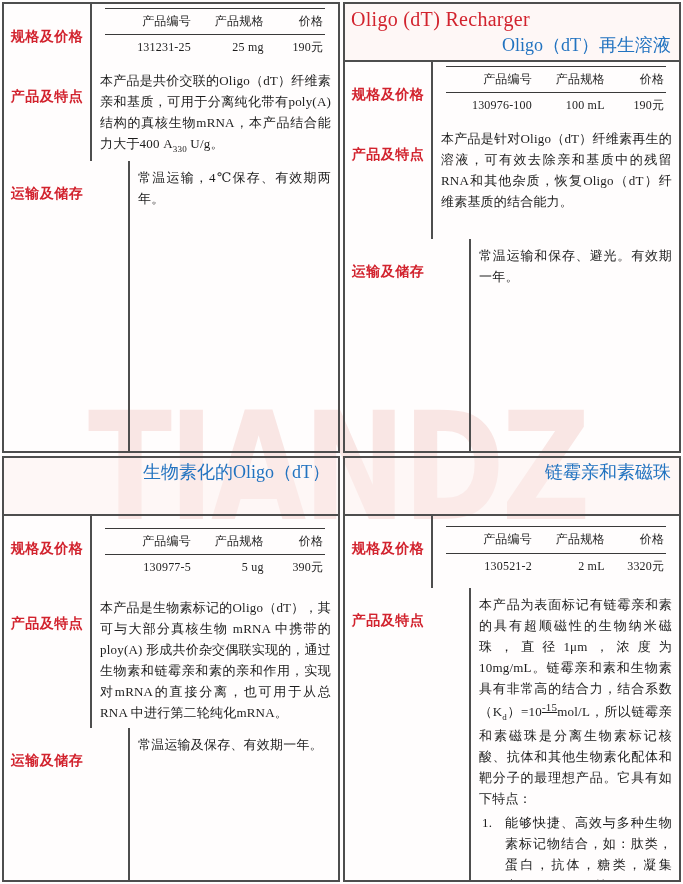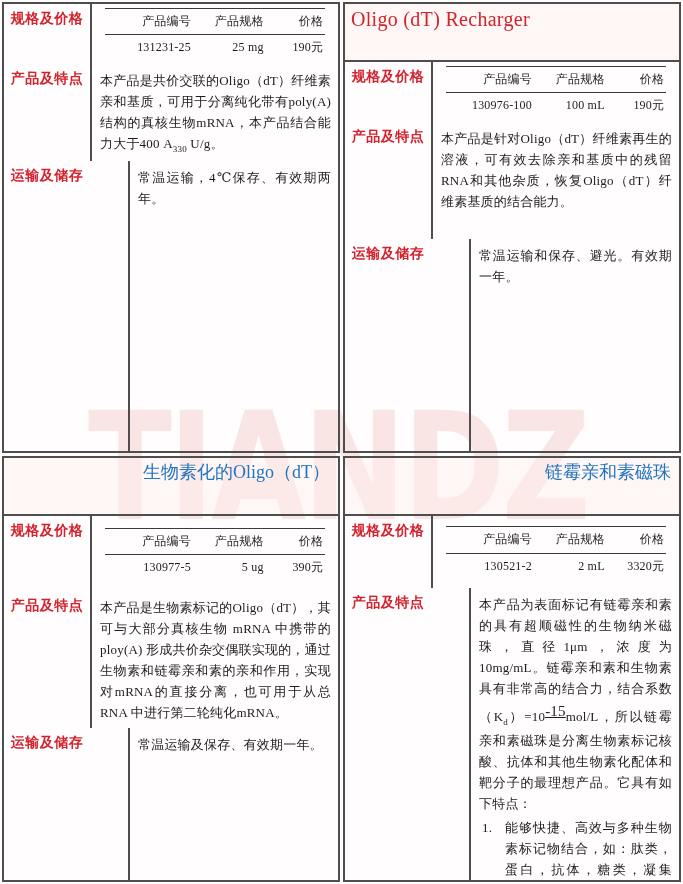--- a/index.html
+++ b/index.html
@@ -51,42 +51,42 @@
   .title-zh{
     color:var(--blue);font-size:18px;line-height:1.35;
     text-align:right;padding-right:2px;white-space:nowrap;
   }
   .card-body{flex:1 1 auto;display:flex;flex-direction:column;min-height:0;}
   .row{display:flex;flex-shrink:0;align-items:stretch;}
   .row:last-child{flex:1 0 auto;gap:38px;}
   .label-cell{
     flex:0 0 86px;
     color:var(--red);font-weight:bold;font-size:14px;
-    text-align:center;padding-top:6px;letter-spacing:0.5px;
+    text-align:center;padding-top:24px;letter-spacing:0.5px;
   }
   .content-cell{
     flex:1 1 auto;min-width:0;
     border-left:2px solid var(--border);
     padding:6px 7px 5px 8px;
     font-size:13px;color:var(--ink);
     line-height:1.62;text-align:justify;letter-spacing:0.2px;
   }
   .specs-cell{display:flex;align-items:center;justify-content:center;padding:4px 7px;}
   table.spec{border-collapse:collapse;width:95%;text-align:right;font-size:12px;color:var(--ink);}
   table.spec thead td{
     border-top:1.5px solid #3a3a3a;
     border-bottom:1.5px solid #3a3a3a;
     padding:3px 2px;
   }
   table.spec tbody td{padding:3px 2px 2px 2px;}
   .col-code{width:40%;}
   .col-size{width:33%;}
   .col-price{width:27%;}
   sub{font-size:9px;}
-  sup{font-size:15px;text-decoration:underline;}
+  sup{font-size:11px;text-decoration:underline;}
   .feat-list{margin-top:3px;}
   .feat-item{display:flex;margin:3px 0;}
   .feat-num{flex:0 0 26px;padding-left:3px;}
   .feat-text{flex:1 1 auto;min-width:0;}
   
   .card-tl .row-specs{min-height:57px;}
   .card-tl .row-features{min-height:84px;}
   .card-tr .row-specs{min-height:57px;}
   .card-tr .row-features{min-height:117px;}
   .card-bl .row-specs{min-height:75px;}
@@ -131,20 +131,21 @@
         <div class="row row-storage">
           <div class="label-cell">运输及储存</div>
           <div class="content-cell">常温运输，4℃保存、有效期两年。</div>
         </div>
       </div>
     </div>
 
     <div class="card card-tr">
       <div class="card-header">
         <div class="title-en">Oligo (dT) Recharger</div>
+        <div class="title-zh">Oligo（dT）再生溶液</div>
       </div>
       <div class="card-body">
         <div class="row row-specs">
           <div class="label-cell">规格及价格</div>
           <div class="content-cell specs-cell">
             <table class="spec">
               <thead>
                   <tr>
                 <td class="col-code">产品编号</td>
                 <td class="col-size">产品规格</td>

